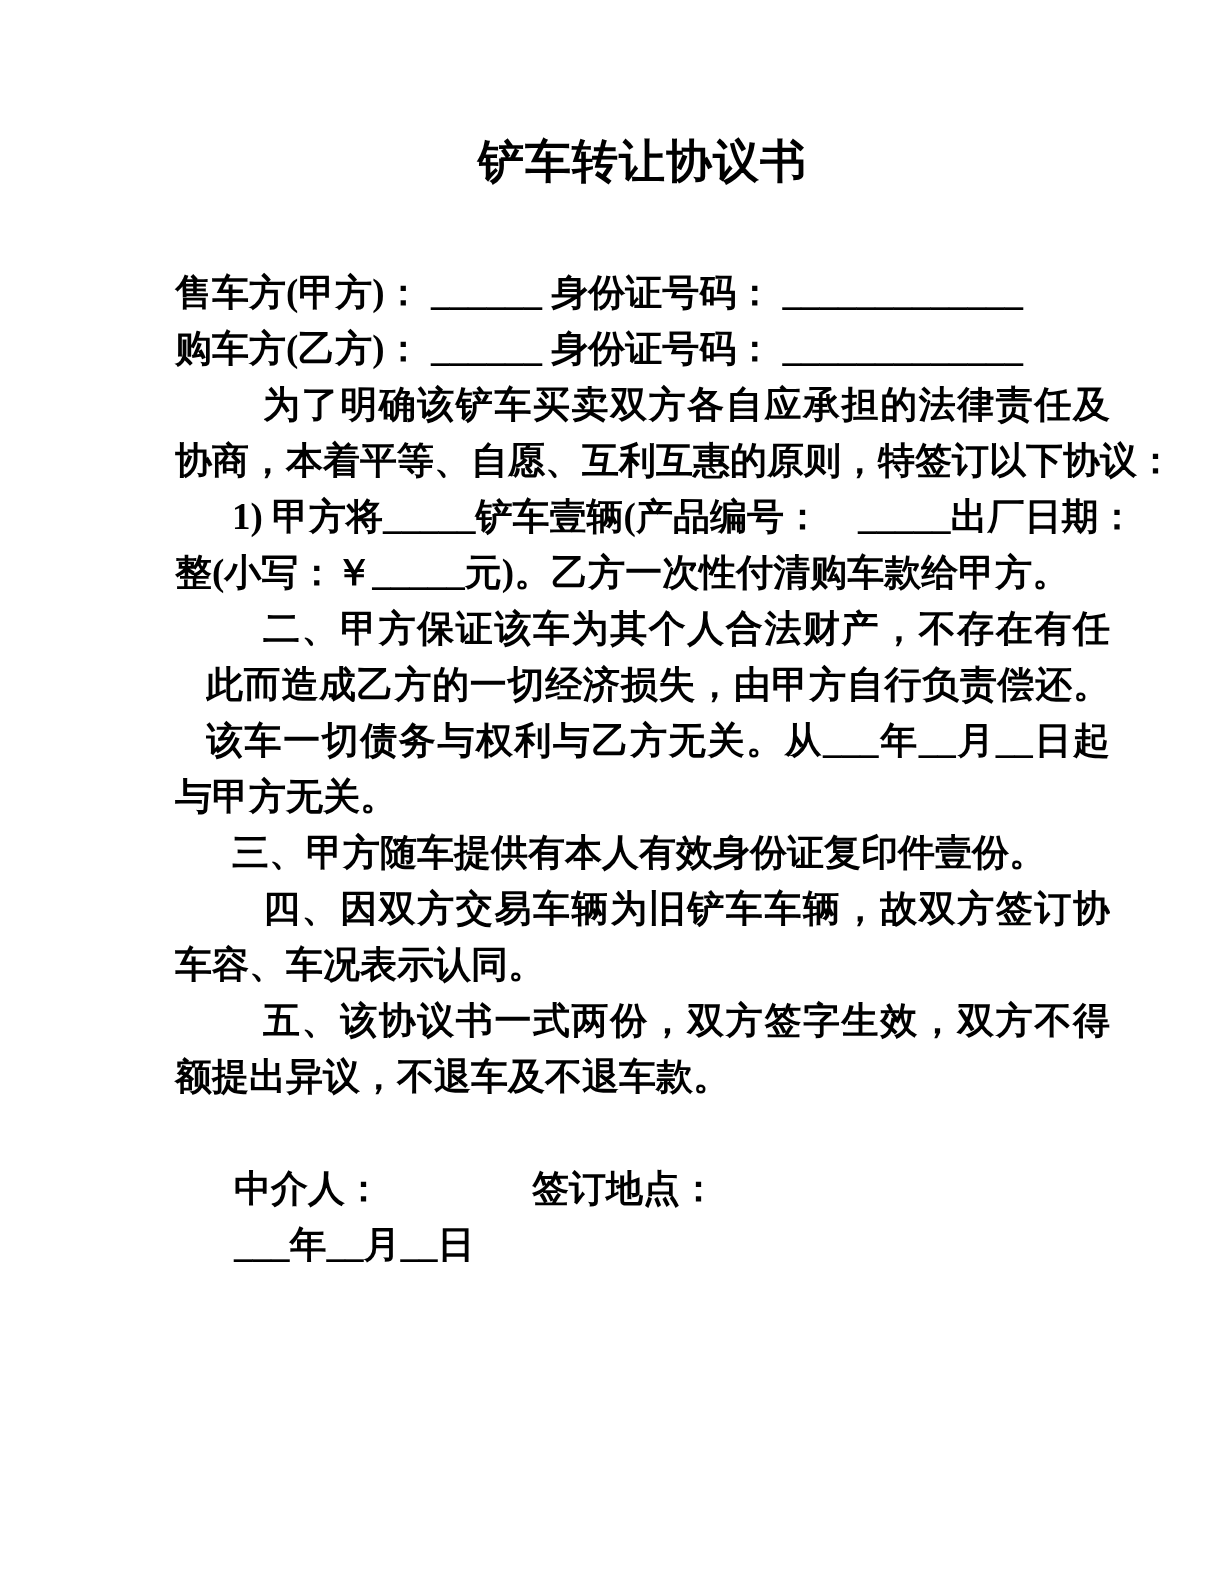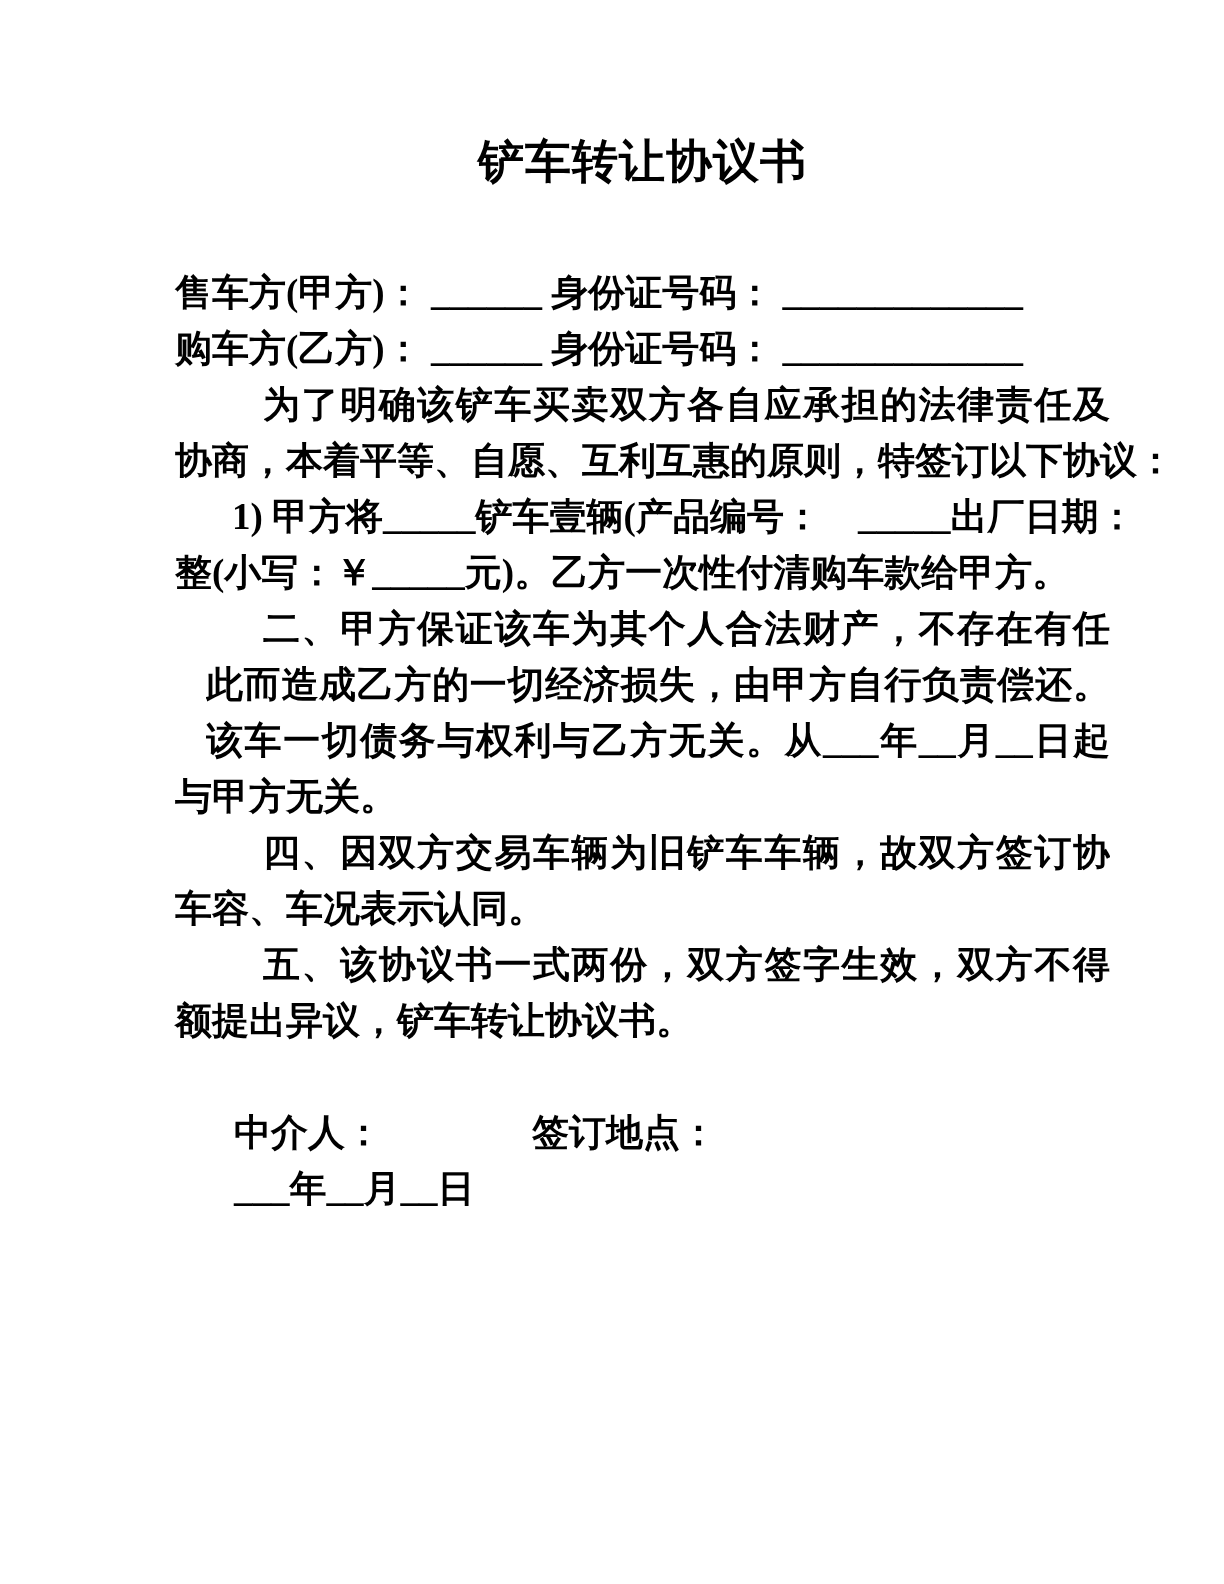--- a/index.html
+++ b/index.html
@@ -64,26 +64,27 @@
     <div class="line">协商，本着平等、自愿、互利互惠的原则，特签订以下协议：</div>
 
     <div class="line ind">1) 甲方将_____铲车壹辆(产品编号：　_____出厂日期：</div>
     <div class="line">整(小写：￥_____元)。乙方一次性付清购车款给甲方。</div>
 
     <div class="line ind just">二、甲方保证该车为其个人合法财产，不存在有任何违法现象，若有因</div>
     <div class="line just">此而造成乙方的一切经济损失，由甲方自行负责偿还。自___年__月__日前</div>
     <div class="line just">该车一切债务与权利与乙方无关。从___年__月__日起该车一切债务与权利</div>
     <div class="line">与甲方无关。</div>
 
+    <div class="line ind">三、甲方随车提供有本人有效身份证复印件壹份。</div>
 
     <div class="line ind just">四、因双方交易车辆为旧铲车车辆，故双方签订协议时均对该车的车身、</div>
     <div class="line">车容、车况表示认同。</div>
 
     <div class="line ind just">五、该协议书一式两份，双方签字生效，双方不得违约，不得对成交金</div>
-    <div class="line">额提出异议，铲车转让协议书。</div>
+    <div class="line">额提出异议，不退车及不退车款。</div>
 
     <div class="spacer"></div>
 
     <div class="line sigrow">
       <span class="c1 w3">中介人：</span><span>签订地点：</span>
     </div>
     <div class="line sigrow">
       <span>___年__月__日</span>
     </div>
 

